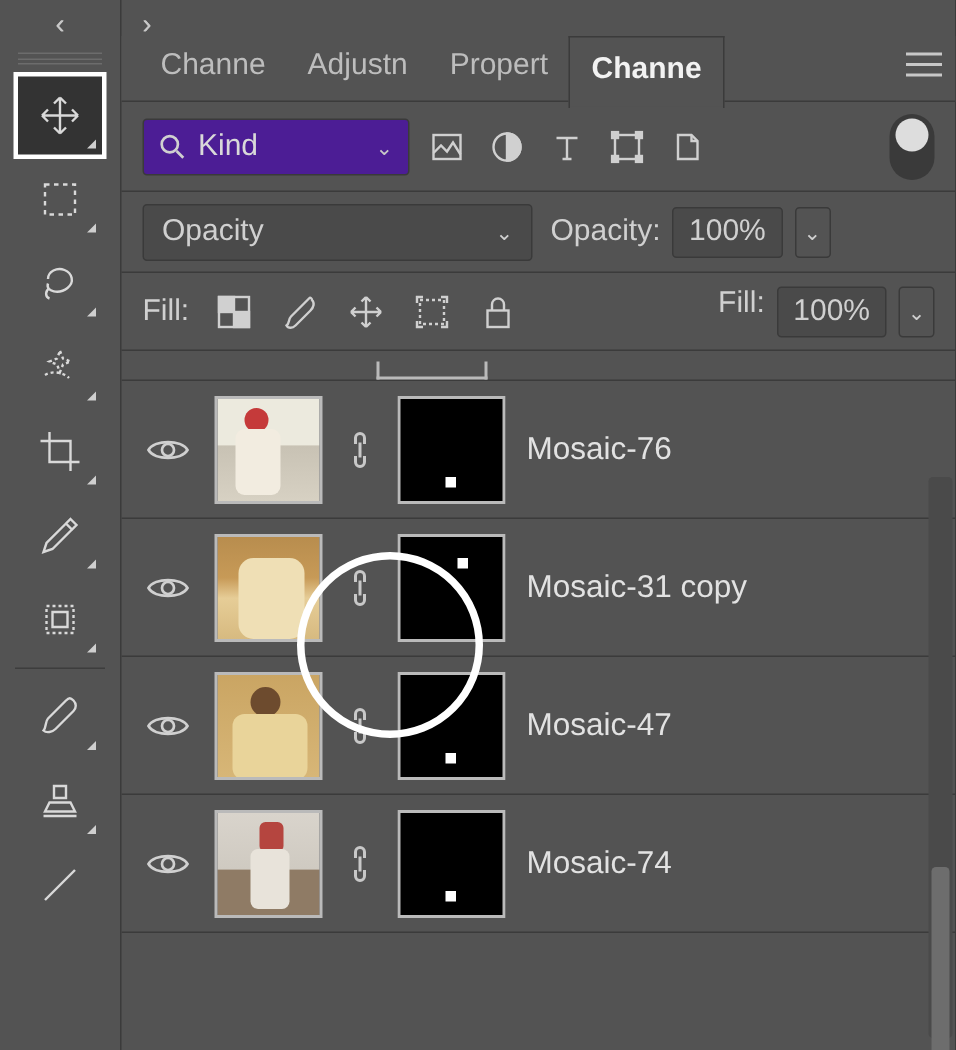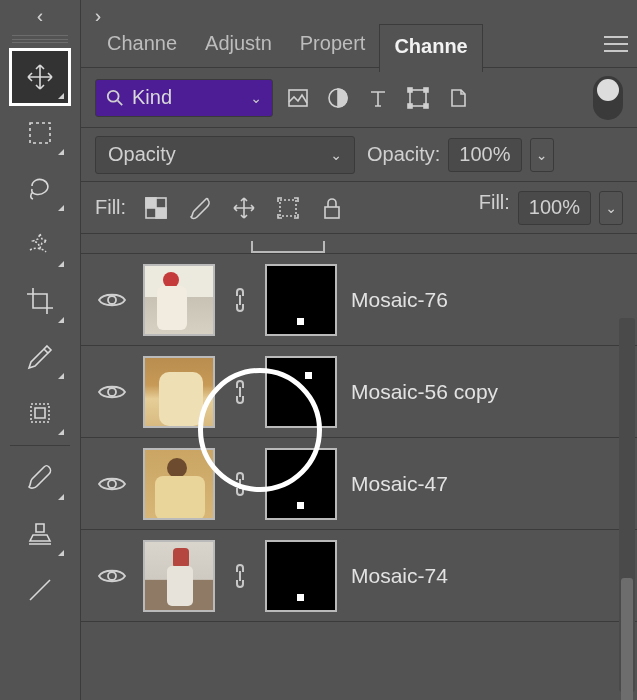--- a/index.html
+++ b/index.html
@@ -300,21 +300,21 @@
           </div>
         <div class="thumb ph2"></div>
         <div class="link">
             <svg viewBox="0 0 20 28">
               <path d="M7 10V6a3 3 0 0 1 6 0v4M7 18v4a3 3 0 0 0 6 0v-4M10 9v10"></path>
             </svg>
           </div>
         <div class="mask">
             <div class="dot" style="left:38px;top:14px"></div>
           </div>
-        <span>Mosaic-56 copy</span>
+        <span>Mosaic-31 copy</span>
       </div>
 
       <div class="layer">
         <div class="eye">
             <svg viewBox="0 0 30 22">
               <path d="M2 11c4-7 22-7 26 0-4 7-22 7-26 0z"></path>
               <circle cx="15" cy="11" r="4"></circle>
             </svg>
           </div>
         <div class="thumb ph3"></div>

